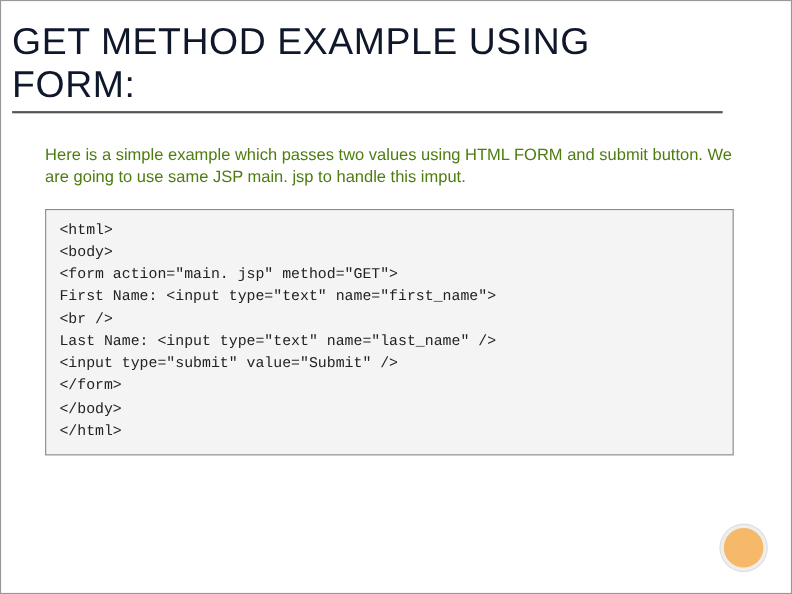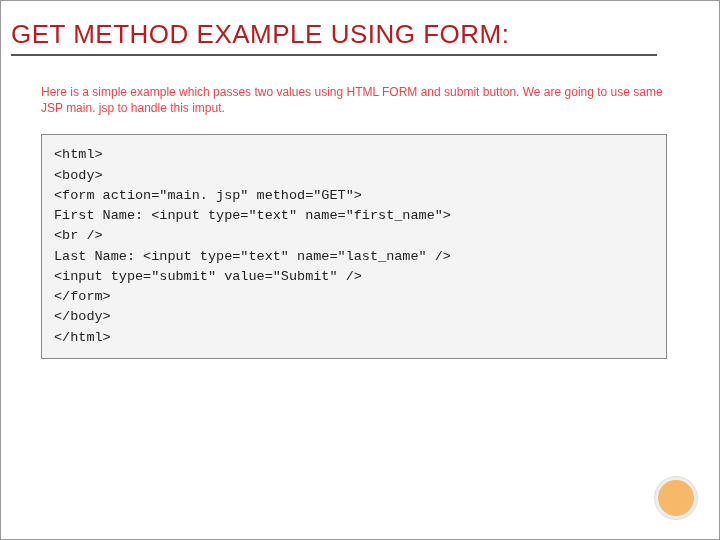--- a/index.html
+++ b/index.html
@@ -6,36 +6,36 @@
   html, body { width: 720px; height: 540px; background: #fff; font-family: Arial, Helvetica, sans-serif; }
   .slide {
     position: relative;
     width: 720px;
     height: 540px;
     border: 1px solid #999;
     padding: 18px 22px 18px 10px;
     overflow: hidden;
   }
   .title {
-    font-size: 26px;
+    font-size: 34px;
     font-weight: 400;
     letter-spacing: 0.5px;
-    color: #b91c1c;
+    color: #0f172a;
     border-bottom: 2px solid #555;
     padding-bottom: 4px;
     margin-bottom: 28px;
     margin-left: 0;
     margin-right: 40px;
     font-family: "Arial Narrow", Arial, sans-serif;
     font-stretch: condensed;
   }
   .intro {
-    font-size: 12px;
+    font-size: 15px;
     line-height: 1.35;
-    color: #ef4444;
+    color: #4d7c0f;
     margin: 0 14px 18px 30px;
   }
   .codebox {
     margin: 0 30px 22px 30px;
     border: 1px solid #888;
     background: #f4f4f4;
     padding: 10px 12px;
     font-family: "Courier New", Courier, monospace;
     font-size: 13.5px;
     line-height: 1.5;

